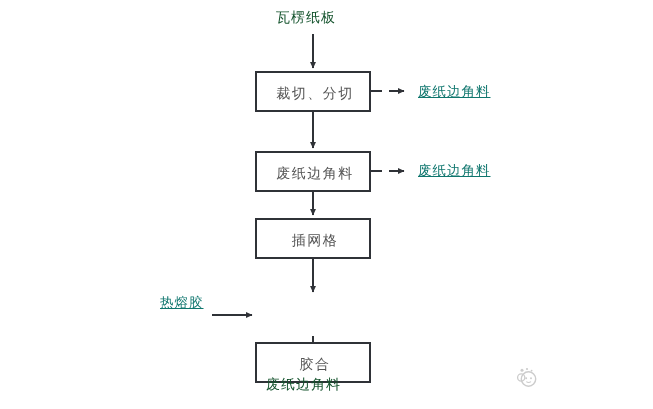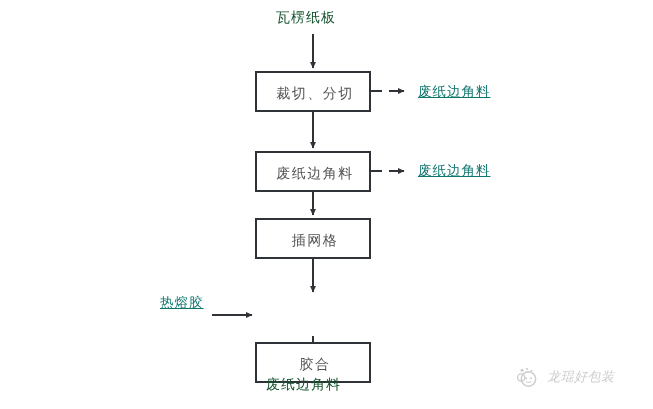--- a/index.html
+++ b/index.html
@@ -150,14 +150,13 @@
   <svg class="wm-icon" width="24" height="22" viewBox="0 0 24 22" xmlns="http://www.w3.org/2000/svg">
     <circle cx="12.5" cy="13" r="7.2" fill="none" stroke="#9a9a9a" stroke-width="1.4"></circle>
     <circle cx="5.2" cy="11.5" r="3.6" fill="none" stroke="#9a9a9a" stroke-width="1.3"></circle>
     <circle cx="6.0" cy="4.2" r="1.5" fill="#9a9a9a"></circle>
     <circle cx="11.0" cy="3.0" r="1.1" fill="#9a9a9a"></circle>
     <circle cx="15.6" cy="4.6" r="0.9" fill="#9a9a9a"></circle>
     <circle cx="10.2" cy="12.2" r="0.95" fill="#9a9a9a"></circle>
     <circle cx="15.0" cy="12.2" r="0.95" fill="#9a9a9a"></circle>
     <path d="M10.3 15.6 Q12.6 17.4 15.0 15.6" fill="none" stroke="#9a9a9a" stroke-width="1.1"></path>
   </svg>
-  <span class="wm-text">龙琨好包装</span>
 </div>
 
 </body></html>

